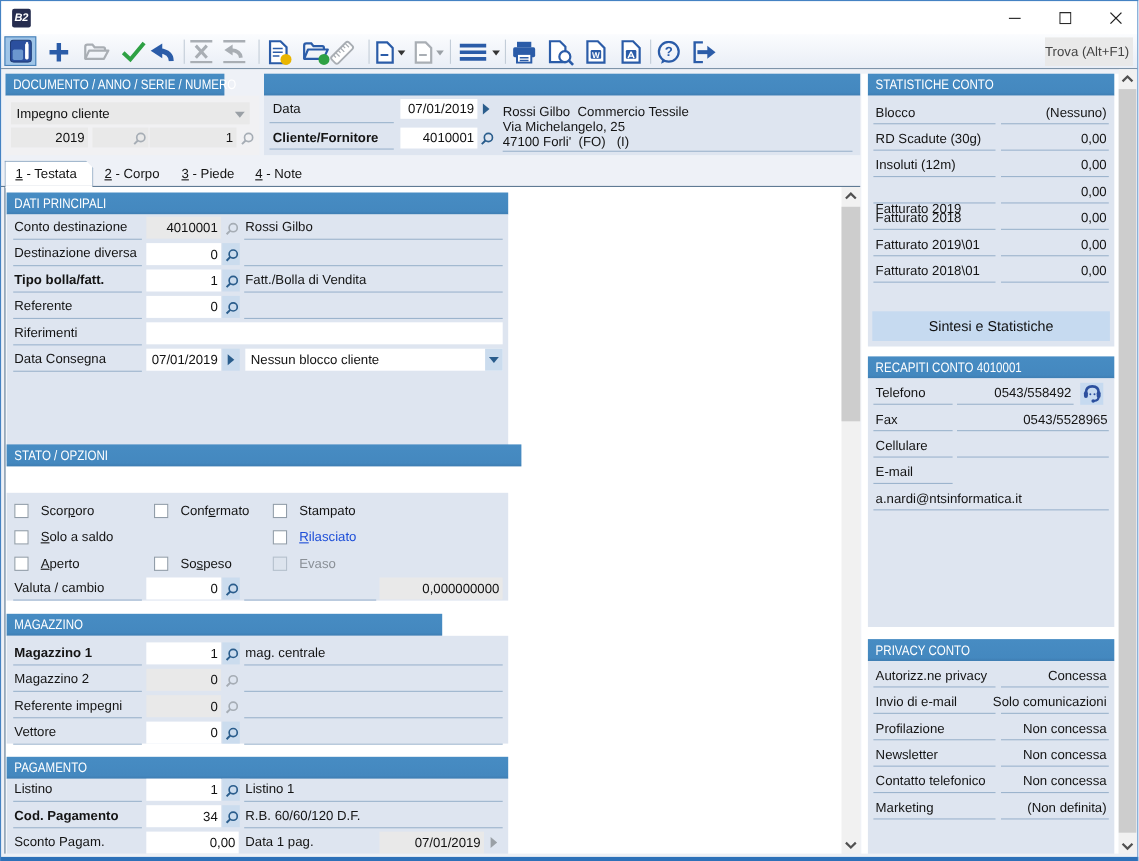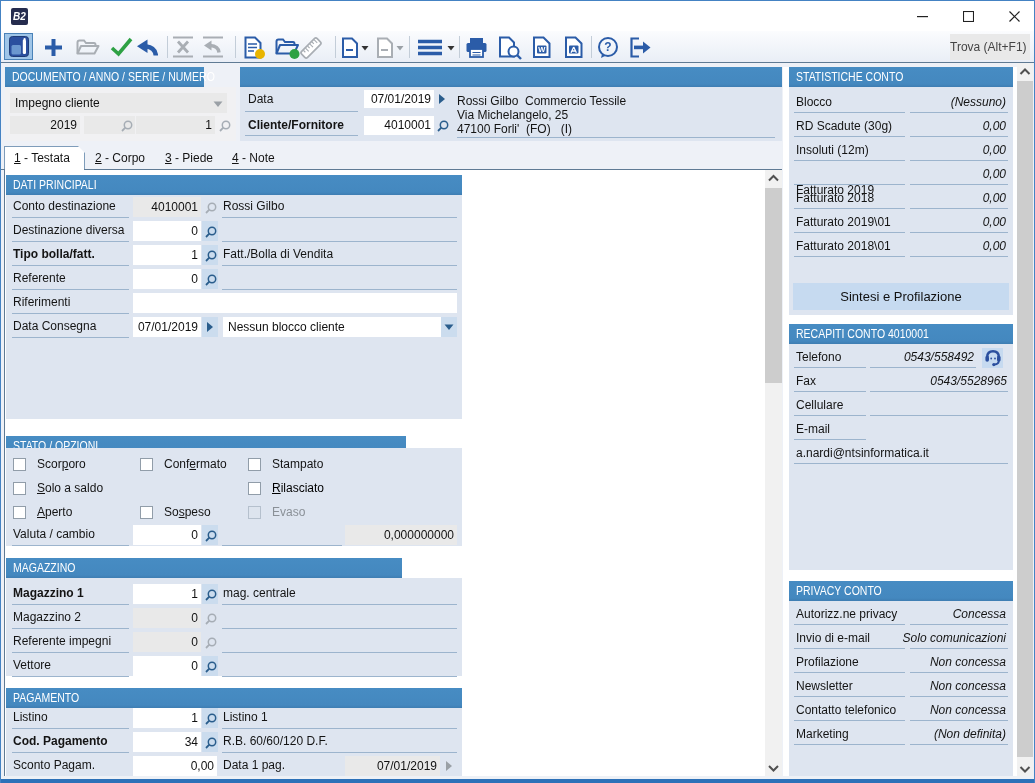--- a/index.html
+++ b/index.html
@@ -22,21 +22,21 @@
 
 .ph { position:absolute; height:20px; background:linear-gradient(#478cc3 0%,#4488bf 85%,#3e7db2 100%); color:#fff; font-size:12.5px; line-height:20px; padding-left:7px; }
 .ph span { display:inline-block; transform:scaleX(0.84); transform-origin:0 50%; white-space:nowrap; }
 .pb { position:absolute; background:#dee5f0; }
 .lbl { position:absolute; font-size:12px; color:#141414; white-space:nowrap; }
 .b { font-weight:bold; }
 .ul { position:absolute; height:1px; background:#9cb4cd; }
 .fld { position:absolute; background:#fff; font-size:12px; }
 .fldg { position:absolute; background:#e9e9e9; font-size:12px; }
 .rt { text-align:right; padding-right:3px; }
-.vr { position:absolute; font-size:12px; color:#141414; white-space:nowrap;font-style:italic; }
+.vr { position:absolute; font-size:12px; color:#141414; white-space:nowrap; }
 .cb { position:absolute; width:13px; height:13px; background:#fff; border:1px solid #919da9; }
 .cbd { position:absolute; width:13px; height:13px; background:#dde4ee; border:1px solid #b5c0cd; }
 .magbg { position:absolute; width:16px; height:20px; background:#cbdcee; }
 svg { display:block; }
 </style></head><body>
 
 <div id="titlebar">
 <div id="appicon">B2</div>
 <svg class="abs" style="left:916px;top:15px" width="11" height="2">
       <rect width="11" height="1.2" fill="#222"></rect>
@@ -250,32 +250,32 @@
 <div class="fld rt" style="left:133px;top:317px;width:68px;height:20px;line-height:20px">07/01/2019</div>
 <div class="magbg" style="left:202px;top:317px"></div>
 <svg class="abs" style="left:205px;top:321px" width="10" height="12">
     <path d="M2 1 L8 6 L2 11 Z" fill="#2a5d8c"></path>
   </svg>
 <div class="fld" style="left:223px;top:317px;width:234px;height:20px;line-height:20px;padding-left:5px">Nessun blocco cliente</div>
 <div class="abs" style="left:441px;top:317px;width:16px;height:20px;background:#cbdcee"></div>
 <svg class="abs" style="left:444px;top:323px" width="10" height="8">
     <path d="M0.5 1.5 L9.5 1.5 L5 7 Z" fill="#2a5d8c"></path>
   </svg>
-<div class="ph" style="left:6px;top:436px;width:400px"><span>STATO / OPZIONI</span></div>
+<div class="ph" style="left:6px;top:404px;width:468px"><span>STATO / OPZIONI</span></div>
 <div class="pb" style="left:6px;top:448px;width:456px;height:98px"></div>
 <div class="cb" style="left:13px;top:458px"></div>
 <div class="lbl" style="left:37px;top:457px;color:#141414">Scor<span style="text-decoration:underline">p</span>oro</div>
 <div class="cb" style="left:140px;top:458px"></div>
 <div class="lbl" style="left:164px;top:457px;color:#141414">Conf<span style="text-decoration:underline">e</span>rmato</div>
 <div class="cb" style="left:248px;top:458px"></div>
 <div class="lbl" style="left:272px;top:457px;color:#141414">Stampato</div>
 <div class="cb" style="left:13px;top:482px"></div>
 <div class="lbl" style="left:37px;top:481px;color:#141414"><span style="text-decoration:underline">S</span>olo a saldo</div>
 <div class="cb" style="left:248px;top:482px"></div>
-<div class="lbl" style="left:272px;top:481px;color:#000000"><span style="text-decoration:underline">R</span>ilasciato</div>
+<div class="lbl" style="left:272px;top:481px;color:#1d4ed8"><span style="text-decoration:underline">R</span>ilasciato</div>
 <div class="cb" style="left:13px;top:506px"></div>
 <div class="lbl" style="left:37px;top:505px;color:#141414"><span style="text-decoration:underline">A</span>perto</div>
 <div class="cb" style="left:140px;top:506px"></div>
 <div class="lbl" style="left:164px;top:505px;color:#141414">So<span style="text-decoration:underline">s</span>peso</div>
 <div class="cbd" style="left:248px;top:506px"></div>
 <div class="lbl" style="left:272px;top:505px;color:#8a9097">Evaso</div>
 <div class="lbl" style="left:13px;top:527px">Valuta / cambio</div>
 <div class="ul" style="left:12px;top:545px;width:117px"></div>
 <div class="fld rt" style="left:133px;top:525px;width:68px;height:20px;line-height:20px">0</div>
 <div class="abs" style="left:202px;top:525px;width:16px;height:20px;background:#cbdcee"></div>
@@ -385,21 +385,21 @@
 <div class="vr" style="right:29px;top:191px">0,00</div>
 <div class="ul" style="left:910px;top:208px;width:98px"></div>
 <div class="lbl" style="left:796px;top:215px">Fatturato 2019\01</div>
 <div class="ul" style="left:794px;top:232px;width:111px"></div>
 <div class="vr" style="right:29px;top:215px">0,00</div>
 <div class="ul" style="left:910px;top:232px;width:98px"></div>
 <div class="lbl" style="left:796px;top:239px">Fatturato 2018\01</div>
 <div class="ul" style="left:794px;top:256px;width:111px"></div>
 <div class="vr" style="right:29px;top:239px">0,00</div>
 <div class="ul" style="left:910px;top:256px;width:98px"></div>
-<div class="abs" style="left:793px;top:283px;width:216px;height:27px;background:#c6daf0;text-align:center;line-height:27px;font-size:13px">Sintesi e Profilazione</div>
+<div class="abs" style="left:793px;top:283px;width:216px;height:27px;background:#c6daf0;text-align:center;line-height:27px;font-size:13px">Sintesi e Statistiche</div>
 <div class="ph" style="left:789px;top:324px;width:224px"><span>RECAPITI CONTO 4010001</span></div>
 <div class="pb" style="left:789px;top:344px;width:224px;height:226px"></div>
 <div class="lbl" style="left:796px;top:350px">Telefono</div>
 <div class="ul" style="left:794px;top:367px;width:72px"></div>
 <div class="vr" style="right:61px;top:350px">0543/558492</div>
 <div class="ul" style="left:870px;top:367px;width:106px"></div>
 <div class="abs" style="left:982px;top:348px;width:21px;height:20px;background:#c6daf0"></div>
 <svg class="abs" style="left:983px;top:348px" width="20" height="20">
 <path d="M4.2 9 Q4.2 3.2 10 3.2 Q15.8 3.2 15.8 9" fill="none" stroke="#2b4f9e" stroke-width="2.4"></path>
 <rect x="2.4" y="7.6" width="3.6" height="6.2" rx="1.8" fill="#2b4f9e"></rect>

